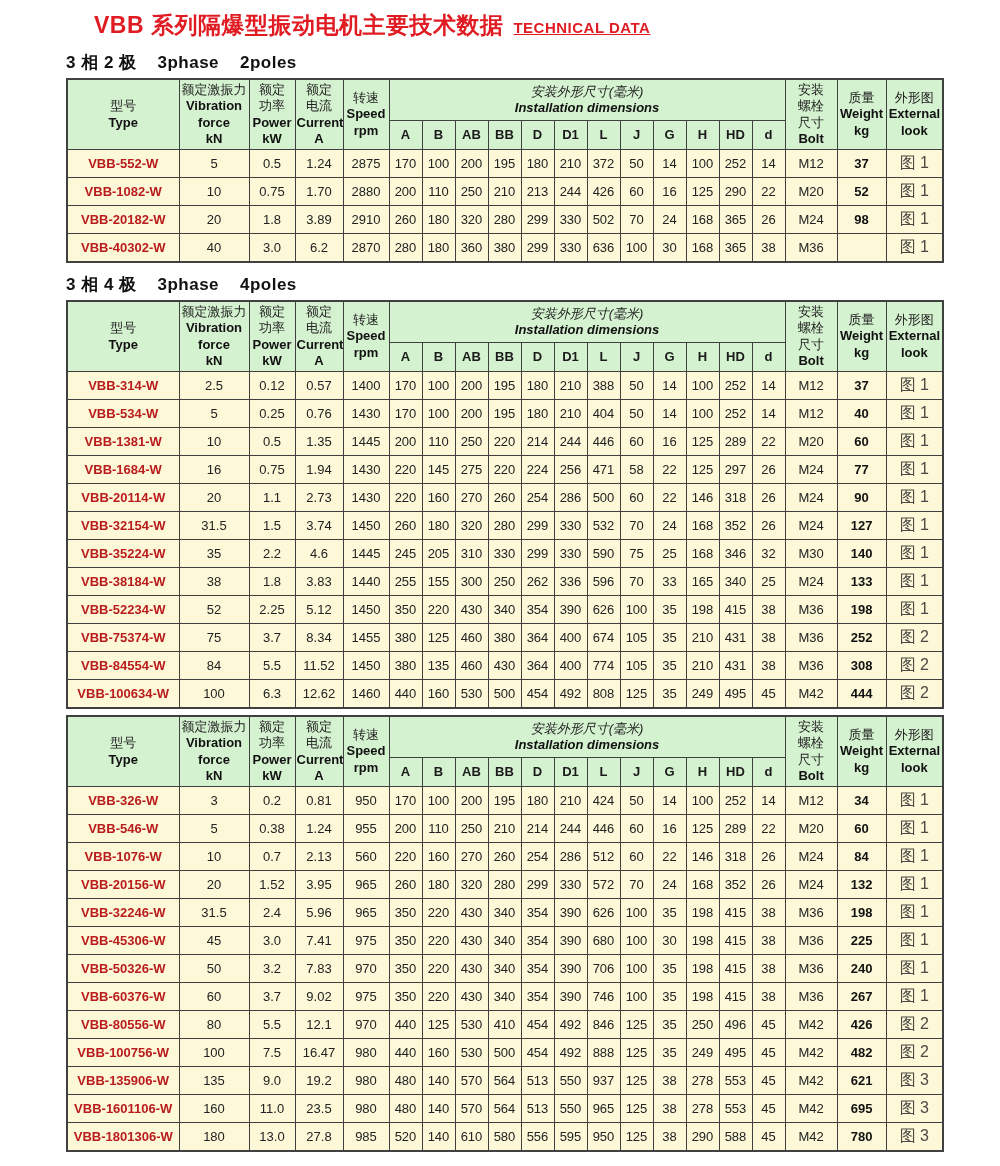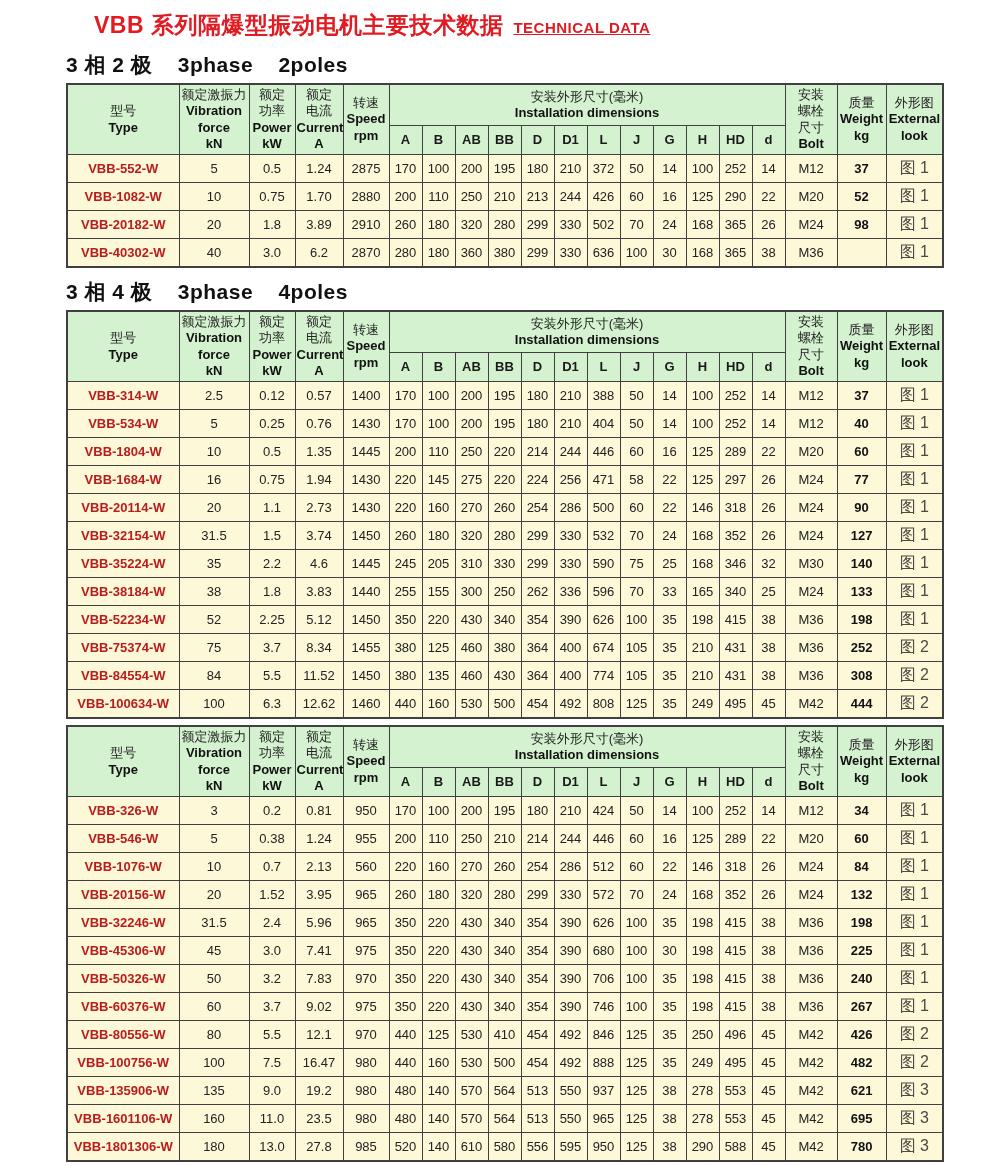--- a/index.html
+++ b/index.html
@@ -6,39 +6,39 @@
   body{
     width:1000px;height:1166px;position:relative;
     font-family:"Liberation Sans","DejaVu Sans",sans-serif;
     color:#1a1a1a;
   }
   .content{padding:6px 0 0 66px;}
   .titlebar{margin:4px 8px 2px 28px;white-space:pre;}
   .t-cn{color:#e01b22;font-size:23px;font-weight:700;letter-spacing:0.5px;}
   .t-en{color:#e01b22;font-size:15px;font-weight:700;text-decoration:underline;margin-left:10px;letter-spacing:0.5px;}
   h2.sec{
-    font-size:21px;font-weight:600;color:#111;
+    font-size:17px;font-weight:600;color:#111;
     margin:10px 0 4px 0;white-space:pre;letter-spacing:0.5px;
   }
   table.datatable{
     border-collapse:collapse;table-layout:fixed;width:878px;
     border:2px solid #404040;
   }
   .datatable th,.datatable td{
     border:1px solid #404040;
     text-align:center;vertical-align:middle;
     padding:0 1px;overflow:hidden;
   }
   .datatable thead th{
     background:#d5f2d0;
     font-size:13px;line-height:1.25;white-space:pre-line;
   }
   .datatable thead .cn{font-weight:400;color:#222;}
   .datatable thead .en{font-weight:700;color:#111;}
-  .datatable thead tr.r1 th.grp{height:40px;}
+  .datatable thead tr.r1 th.grp{height:40px;font-style:italic;}
   .datatable thead tr.r2 th{height:28px;font-weight:700;}
   .datatable tbody td{
     background:#fcf8d8;height:27px;font-size:13px;color:#222;
   }
   .datatable tbody td.model{font-weight:700;color:#b91c1c;}
   .datatable tbody td.weight{font-weight:700;color:#111;}
   .datatable tbody td.look{font-size:16px;color:#4d4a46;}
   .tablewrap{margin-bottom:6px;}
 </style>
 </head>
@@ -324,21 +324,21 @@
             <td class="num">50</td>
             <td class="num">14</td>
             <td class="num">100</td>
             <td class="num">252</td>
             <td class="num">14</td>
             <td class="num">M12</td>
             <td class="weight">40</td>
             <td class="look">图 1</td>
           </tr>
           <tr>
-            <td class="model">VBB-1804-W</td>
+            <td class="model">VBB-1381-W</td>
             <td class="num">10</td>
             <td class="num">0.5</td>
             <td class="num">1.35</td>
             <td class="num">1445</td>
             <td class="num">200</td>
             <td class="num">110</td>
             <td class="num">250</td>
             <td class="num">220</td>
             <td class="num">214</td>
             <td class="num">244</td>

